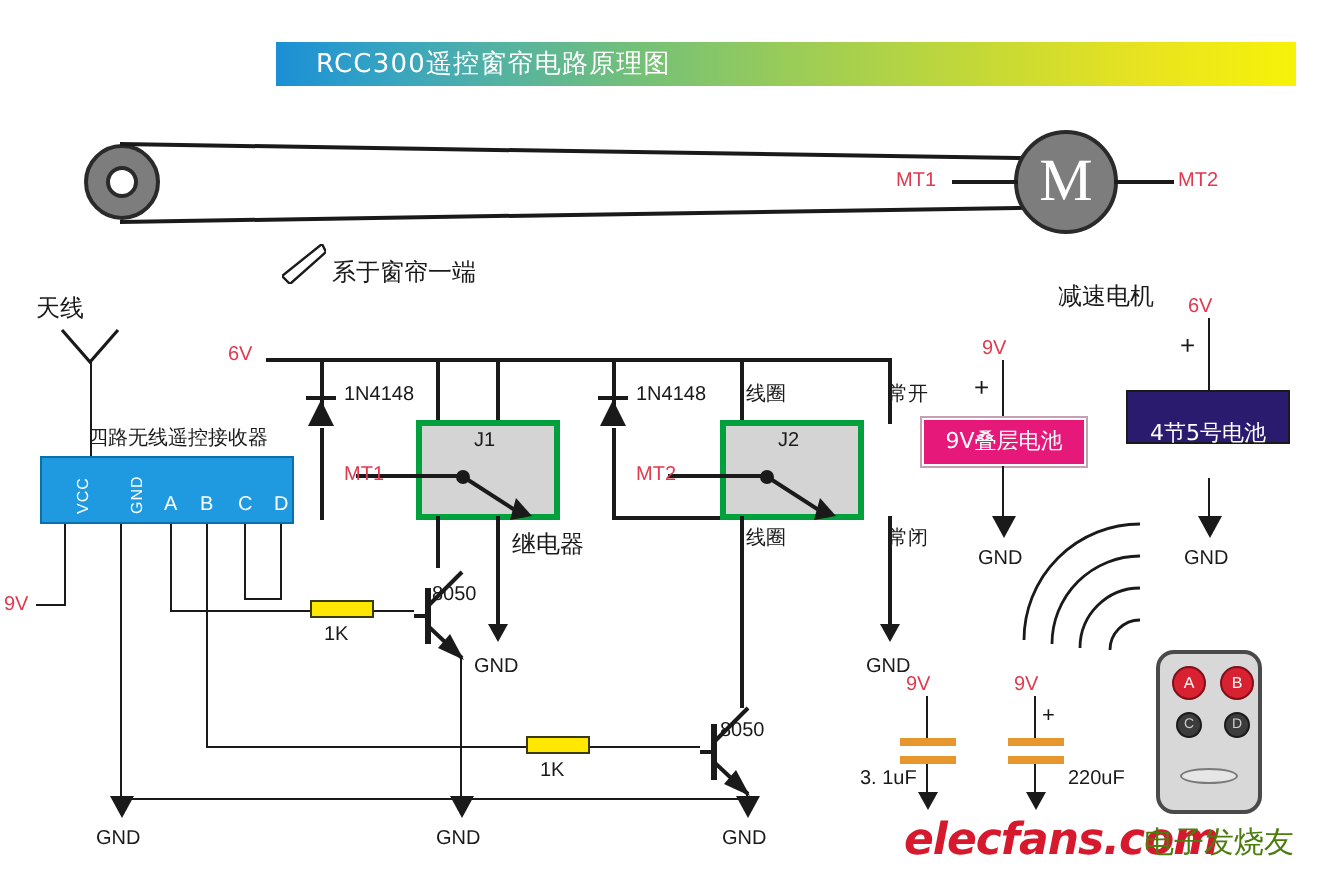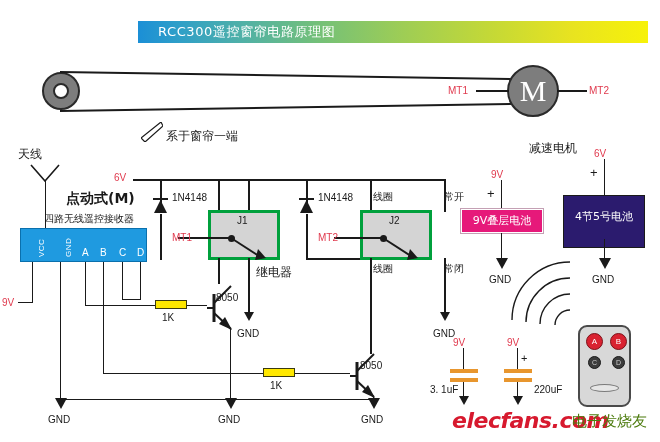--- a/index.html
+++ b/index.html
@@ -150,21 +150,21 @@
     border: 1px solid #ffffff;
     outline: 1px solid #c4a0b4;
     color: #ffffff;
     font-size: 11px;
     line-height: 22px;
     text-align: center;
     font-family: "DejaVu Sans", sans-serif;
   }
   #batt-6v {
     left: 563px; top: 195px;
-    width: 82px; height: 53px;
+    width: 82px; height: 27px;
     background: #2b1b6e;
     border: 1px solid #1a1a1a;
     color: #ffffff;
     font-size: 11px;
     line-height: 42px;
     text-align: center;
     font-family: "DejaVu Sans", sans-serif;
   }
 
   
@@ -267,21 +267,20 @@
   <div class="abs lbl-cn" style="left:502px; top:140px; font-size:12px;margin-left:27px;">减速电机</div>
 
   <div class="abs lbl-cn" style="left:18px; top:146px; font-size:12px;">天线</div>
   <div class="abs" style="left:30px; top:164px; width:30px; height:18px;">
     <svg width="30" height="18" viewBox="0 0 30 18">
       <polyline points="1,1 15,17 29,1" fill="none" stroke="#1a1a1a" stroke-width="1.6"></polyline>
     </svg>
   </div>
   <div class="abs vline-thin" style="left:45px; top:180px; height:62px;"></div>
 
-  <div class="abs lbl-cn" style="left:66px; top:190px; font-size:14px; font-weight:bold;">点动式(M)</div>
   <div class="abs lbl-cn" style="left:44px; top:212px; font-size:10px;text-align:right;">四路无线遥控接收器</div>
 
   <div class="abs" id="receiver-box"></div>
 
   <div class="abs pin-v" style="left:37px; top:257px;">VCC</div>
   <div class="abs pin-v" style="left:64px; top:257px;">GND</div>
   <div class="abs pin-h" style="left:82px; top:247px;">A</div>
   <div class="abs pin-h" style="left:100px; top:247px;">B</div>
   <div class="abs pin-h" style="left:119px; top:247px;">C</div>
   <div class="abs pin-h" style="left:137px; top:247px;">D</div>

